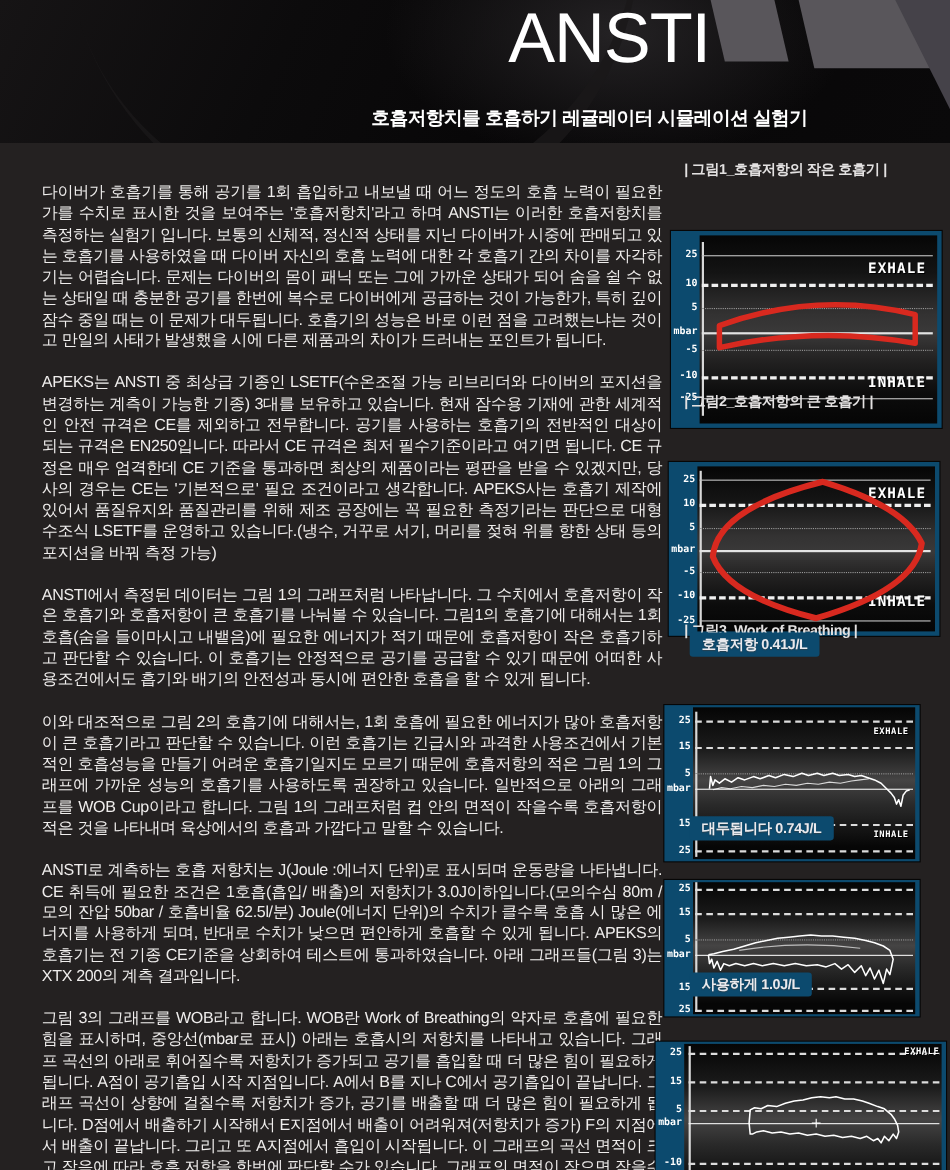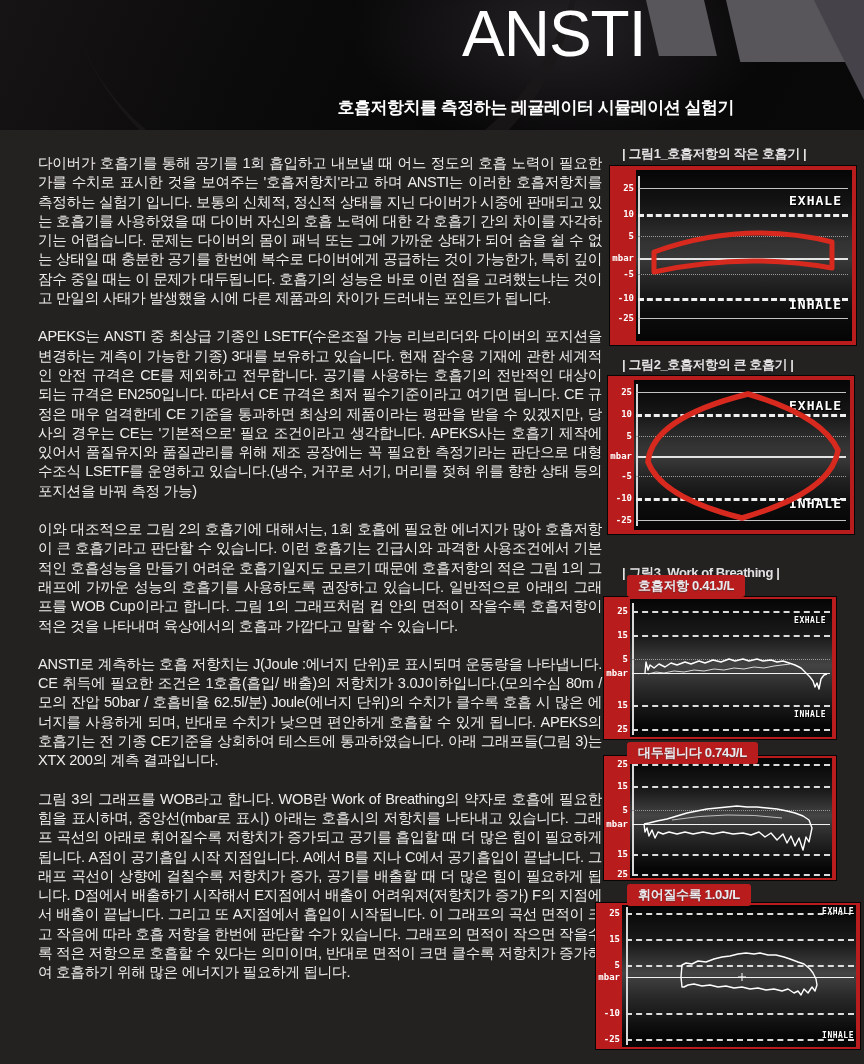--- a/index.html
+++ b/index.html
@@ -16,66 +16,67 @@
   .chev3{width:520px;height:520px;left:60px;top:-330px;border-bottom:20px solid #1a1819;transform:rotate(-18deg);opacity:.8;}
   .hshape{position:absolute;top:0;}
   .hshape1{left:646px;width:58px;height:56px;background:#59565b;transform:skewX(13deg);transform-origin:top left;}
   .hshape2{left:726px;width:106px;height:62px;background:#59565b;transform:skewX(13deg);transform-origin:top left;}
   .hshape3{left:788px;width:76px;height:100px;background:#454249;clip-path:polygon(34% 0,100% 0,100% 100%);}
   .hero-title{position:absolute;left:462px;top:-4px;color:#fff;font-size:64px;font-weight:400;
     letter-spacing:-1px;line-height:76px;}
   .hero-sub{position:absolute;right:130px;top:96px;color:#fff;font-size:17px;font-weight:600;letter-spacing:-0.5px;}
   
   .article{position:absolute;left:38px;top:150px;width:564px;color:#efedec;}
-  .article p{margin:4px 0 19px 0;font-size:14.6px;line-height:19.3px;text-align:justify;letter-spacing:-0.3px;}
+  .article p{margin:16px 0 19px 0;font-size:14.6px;line-height:19.3px;text-align:justify;letter-spacing:-0.3px;}
   
   .figcap{position:absolute;color:#e3e1e1;font-size:13px;font-weight:600;letter-spacing:-0.4px;}
-  .crt{position:absolute;background:#b91c1c;box-shadow:0 0 0 1px #060606;}
+  .crt{position:absolute;background:#0c4a6e;box-shadow:0 0 0 1px #060606;margin-top:44px;}
   .crt .glow{position:absolute;left:26px;right:4px;top:4px;bottom:4px;
     background:linear-gradient(180deg,#060606 0%,#141414 20%,#333232 42%,#3a3939 52%,#232222 66%,#0c0c0c 84%,#050505 100%);}
   .crt .glow-wob{position:absolute;left:26px;right:4px;top:2px;bottom:2px;
     background:linear-gradient(180deg,#050505 0%,#1c1c1c 28%,#454444 48%,#2a2a2a 64%,#060606 92%);}
   .ylab{position:absolute;left:0;width:24px;text-align:right;color:#fff;
     font-family:"DejaVu Sans Mono",monospace;font-size:9px;font-weight:bold;line-height:10px;}
   .yaxis{position:absolute;width:2px;background:#d8d8d8;}
   .gl{position:absolute;height:0;}
   .gl-solid{border-top:1.5px solid #c4c4c4;}
   .gl-center{border-top:2px solid #e3e3e3;}
   .gl-center-thin{border-top:1.2px solid #f2f2f2;}
   .gl-dash{border-top:3px dashed #efefef;}
   .gl-dash-sm{border-top:2px dashed #dcdcdc;}
   .gl-dot{border-top:1.5px dotted #9a9a9a;}
   .annot{position:absolute;color:#fff;font-family:"DejaVu Sans Mono",monospace;font-weight:bold;
     letter-spacing:1px;text-shadow:1px 1px 0 #000;}
   .annot-lg{font-size:13px;}
   .annot-sm{font-size:8px;letter-spacing:0.5px;}
   .curve{position:absolute;}
-  .wob-band{position:absolute;height:22px;line-height:22px;padding:0 11px;background:#b91c1c;
+  .wob-band{position:absolute;height:22px;line-height:22px;padding:0 11px;background:#0c4a6e;
     border-radius:3px;color:#eaeaee;font-size:13px;font-weight:600;letter-spacing:-0.3px;z-index:5;
     text-shadow:0 1px 1px rgba(60,60,60,.6);}
 </style>
 </head>
 <body>
 
 <div class="page">
 
   <div class="hero">
     <div class="chev chev1"></div>
     <div class="chev chev2"></div>
     <div class="chev chev3"></div>
     <div class="hshape hshape1"></div>
     <div class="hshape hshape2"></div>
     <div class="hshape hshape3"></div>
     <div class="hero-title">ANSTI</div>
-    <div class="hero-sub">호흡저항치를 측정하는 레귤레이터 시뮬레이션 실험기</div>
+    <div class="hero-sub">호흡저항치를 호흡하기 레귤레이터 시뮬레이션 실험기</div>
   </div>
 
   <div class="article">
     <p>다이버가 호흡기를 통해 공기를 1회 흡입하고 내보낼 때 어느 정도의 호흡 노력이 필요한가를 수치로 표시한 것을 보여주는 '호흡저항치'라고 하며 ANSTI는 이러한 호흡저항치를 측정하는 실험기 입니다. 보통의 신체적, 정신적 상태를 지닌 다이버가 시중에 판매되고 있는 호흡기를 사용하였을 때 다이버 자신의 호흡 노력에 대한 각 호흡기 간의 차이를 자각하기는 어렵습니다. 문제는 다이버의 몸이 패닉 또는 그에 가까운 상태가 되어 숨을 쉴 수 없는 상태일 때 충분한 공기를 한번에 복수로 다이버에게 공급하는 것이 가능한가, 특히 깊이 잠수 중일 때는 이 문제가 대두됩니다. 호흡기의 성능은 바로 이런 점을 고려했는냐는 것이고 만일의 사태가 발생했을 시에 다른 제품과의 차이가 드러내는 포인트가 됩니다.</p>
     <p>APEKS는 ANSTI 중 최상급 기종인 LSETF(수온조절 가능 리브리더와 다이버의 포지션을 변경하는 계측이 가능한 기종) 3대를 보유하고 있습니다. 현재 잠수용 기재에 관한 세계적인 안전 규격은 CE를 제외하고 전무합니다. 공기를 사용하는 호흡기의 전반적인 대상이 되는 규격은 EN250입니다. 따라서 CE 규격은 최저 필수기준이라고 여기면 됩니다. CE 규정은 매우 엄격한데 CE 기준을 통과하면 최상의 제품이라는 평판을 받을 수 있겠지만, 당사의 경우는 CE는 '기본적으로' 필요 조건이라고 생각합니다. APEKS사는 호흡기 제작에 있어서 품질유지와 품질관리를 위해 제조 공장에는 꼭 필요한 측정기라는 판단으로 대형 수조식 LSETF를 운영하고 있습니다.(냉수, 거꾸로 서기, 머리를 젖혀 위를 향한 상태 등의 포지션을 바꿔 측정 가능)</p>
+    <p>ANSTI에서 측정된 데이터는 그림 1의 그래프처럼 나타납니다. 그 수치에서 호흡저항이 작은 호흡기와 호흡저항이 큰 호흡기를 나눠볼 수 있습니다. 그림1의 호흡기에 대해서는 1회 호흡(숨을 들이마시고 내뱉음)에 필요한 에너지가 적기 때문에 호흡저항이 작은 호흡기하고 판단할 수 있습니다. 이 호흡기는 안정적으로 공기를 공급할 수 있기 때문에 어떠한 사용조건에서도 흡기와 배기의 안전성과 동시에 편안한 호흡을 할 수 있게 됩니다.</p>
     <p>이와 대조적으로 그림 2의 호흡기에 대해서는, 1회 호흡에 필요한 에너지가 많아 호흡저항이 큰 호흡기라고 판단할 수 있습니다. 이런 호흡기는 긴급시와 과격한 사용조건에서 기본적인 호흡성능을 만들기 어려운 호흡기일지도 모르기 때문에 호흡저항의 적은 그림 1의 그래프에 가까운 성능의 호흡기를 사용하도록 권장하고 있습니다. 일반적으로 아래의 그래프를 WOB Cup이라고 합니다. 그림 1의 그래프처럼 컵 안의 면적이 작을수록 호흡저항이 적은 것을 나타내며 육상에서의 호흡과 가깝다고 말할 수 있습니다.</p>
     <p>ANSTI로 계측하는 호흡 저항치는 J(Joule :에너지 단위)로 표시되며 운동량을 나타냅니다. CE 취득에 필요한 조건은 1호흡(흡입/ 배출)의 저항치가 3.0J이하입니다.(모의수심 80m / 모의 잔압 50bar / 호흡비율 62.5l/분) Joule(에너지 단위)의 수치가 클수록 호흡 시 많은 에너지를 사용하게 되며, 반대로 수치가 낮으면 편안하게 호흡할 수 있게 됩니다. APEKS의 호흡기는 전 기종 CE기준을 상회하여 테스트에 통과하였습니다. 아래 그래프들(그림 3)는 XTX 200의 계측 결과입니다.</p>
     <p>그림 3의 그래프를 WOB라고 합니다. WOB란 Work of Breathing의 약자로 호흡에 필요한 힘을 표시하며, 중앙선(mbar로 표시) 아래는 호흡시의 저항치를 나타내고 있습니다. 그래프 곡선의 아래로 휘어질수록 저항치가 증가되고 공기를 흡입할 때 더 많은 힘이 필요하게 됩니다. A점이 공기흡입 시작 지점입니다. A에서 B를 지나 C에서 공기흡입이 끝납니다. 그래프 곡선이 상향에 걸칠수록 저항치가 증가, 공기를 배출할 때 더 많은 힘이 필요하게 됩니다. D점에서 배출하기 시작해서 E지점에서 배출이 어려워져(저항치가 증가) F의 지점에서 배출이 끝납니다. 그리고 또 A지점에서 흡입이 시작됩니다. 이 그래프의 곡선 면적이 크고 작음에 따라 호흡 저항을 한번에 판단할 수가 있습니다. 그래프의 면적이 작으면 작을수록 적은 저항으로 호흡할 수 있다는 의미이며, 반대로 면적이 크면 클수록 저항치가 증가하여 호흡하기 위해 많은 에너지가 필요하게 됩니다.</p>
   </div>
 
   <div class="figcap" style="left:622px;top:145px;">| 그림1_호흡저항의 작은 호흡기 |</div>
   <div class="crt" style="left:610px;top:166px;width:246px;height:179px;">
     <div class="glow"></div>
     <div class="ylab" style="top:17px;">25</div>
     <div class="ylab" style="top:43px;">10</div>
@@ -165,21 +166,21 @@
     <div class="gl gl-dot" style="left:28px;right:6px;top:54px;"></div>
     <div class="gl gl-center-thin" style="left:28px;right:6px;top:68px;"></div>
     <div class="gl gl-dash-sm" style="left:28px;right:6px;top:98px;"></div>
     <div class="gl gl-dash-sm" style="left:28px;right:6px;top:118px;"></div>
     <svg class="curve" style="left:28px;top:2px;" width="198" height="120" viewBox="0 0 198 120">
       <path d="M12,66 L13,74 15,70 17,78 20,72 23,80 26,74 31,76 37,74 45,76 53,74 61,76 71,74 81,76 91,74 101,76 111,75 119,77 127,74 133,79 139,75 145,82 151,76 155,85 159,78 163,88 167,80 171,92 174,79 177,84 180,70 177,62 171,58 163,55 155,53 145,51 135,50 125,49 115,49 105,48 95,49 85,50 75,51 65,53 55,55 45,58 35,61 25,63 17,65 12,66" fill="none" stroke="#ffffff" stroke-width="1.4" stroke-linejoin="round"></path>
       <path d="M40,62 Q95,53 150,60" fill="none" stroke="#ffffff" stroke-width="1" stroke-opacity="0.65"></path>
     </svg>
   </div>
 
-  <div class="wob-band" style="left:627px;top:884px;">휘어질수록 1.0J/L</div>
+  <div class="wob-band" style="left:627px;top:884px;">사용하게 1.0J/L</div>
   <div class="crt" style="left:596px;top:903px;width:264px;height:146px;">
     <div class="glow-wob"></div>
     <div class="ylab" style="top:5px;">25</div>
     <div class="ylab" style="top:31px;">15</div>
     <div class="ylab" style="top:57px;">5</div>
     <div class="ylab" style="top:69px;">mbar</div>
     <div class="ylab" style="top:105px;">-10</div>
     <div class="ylab" style="top:131px;">-25</div>
     <div class="yaxis" style="left:30px;top:4px;height:138px;width:1.5px;"></div>
     <div class="gl gl-dash-sm" style="left:30px;right:6px;top:10px;"></div>

